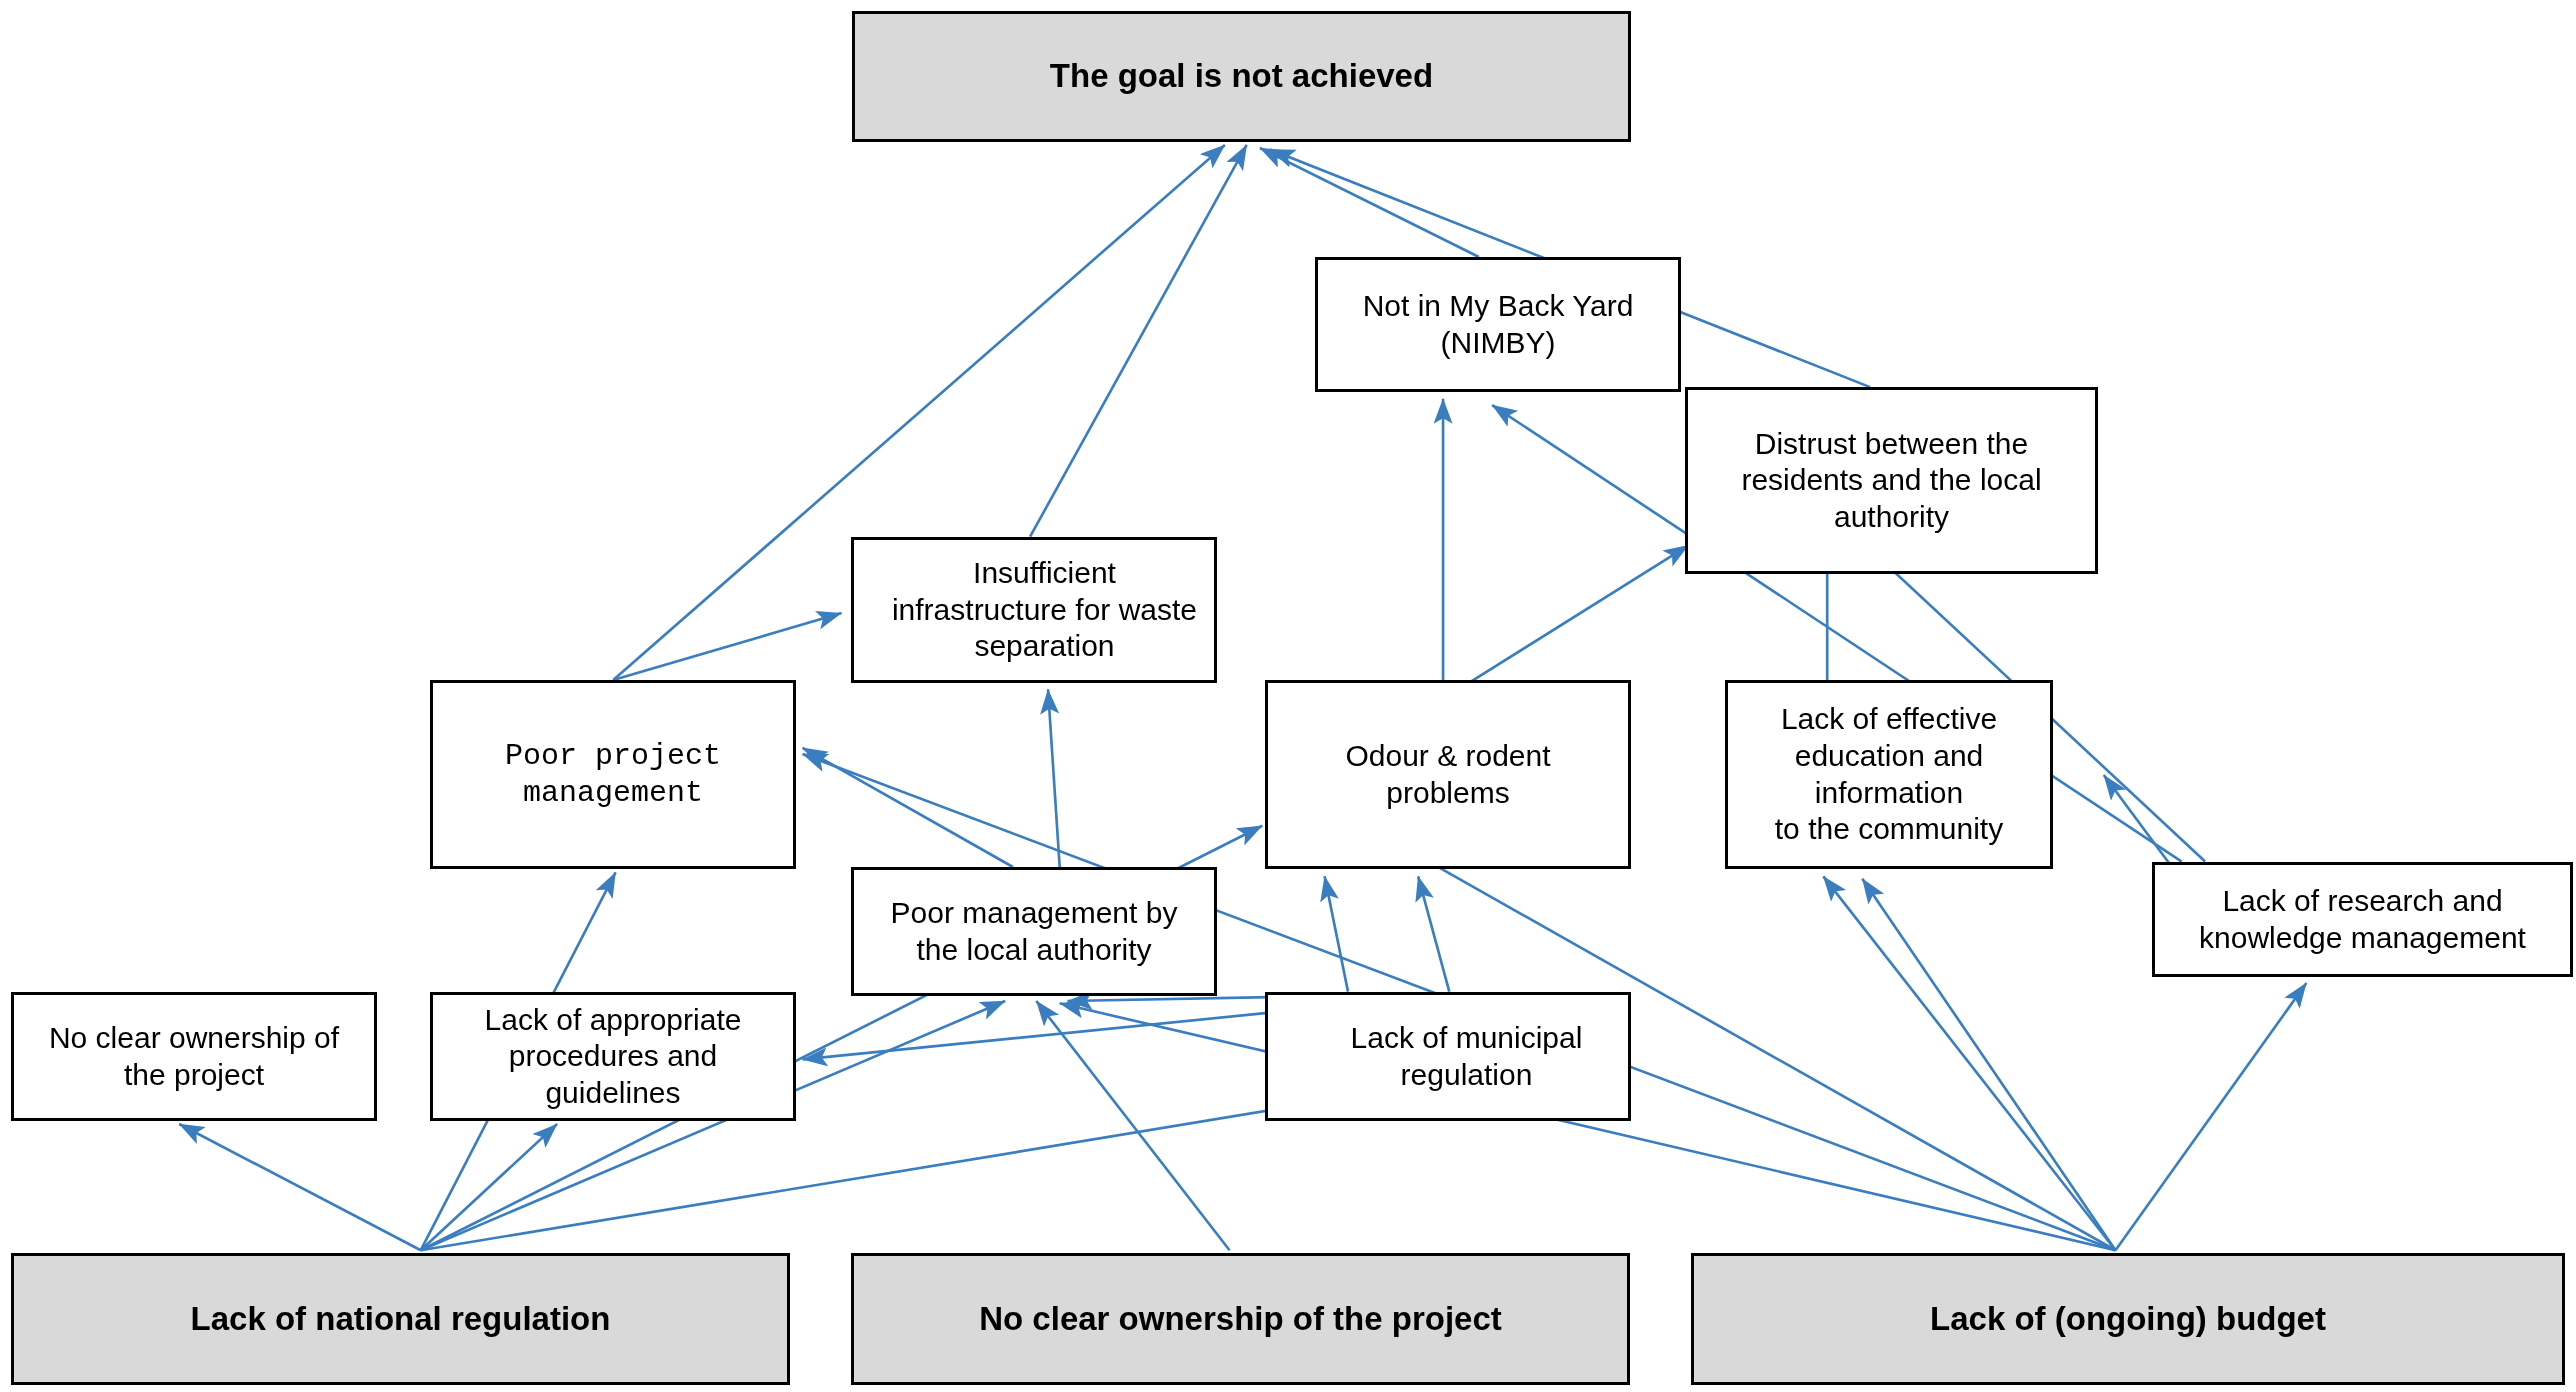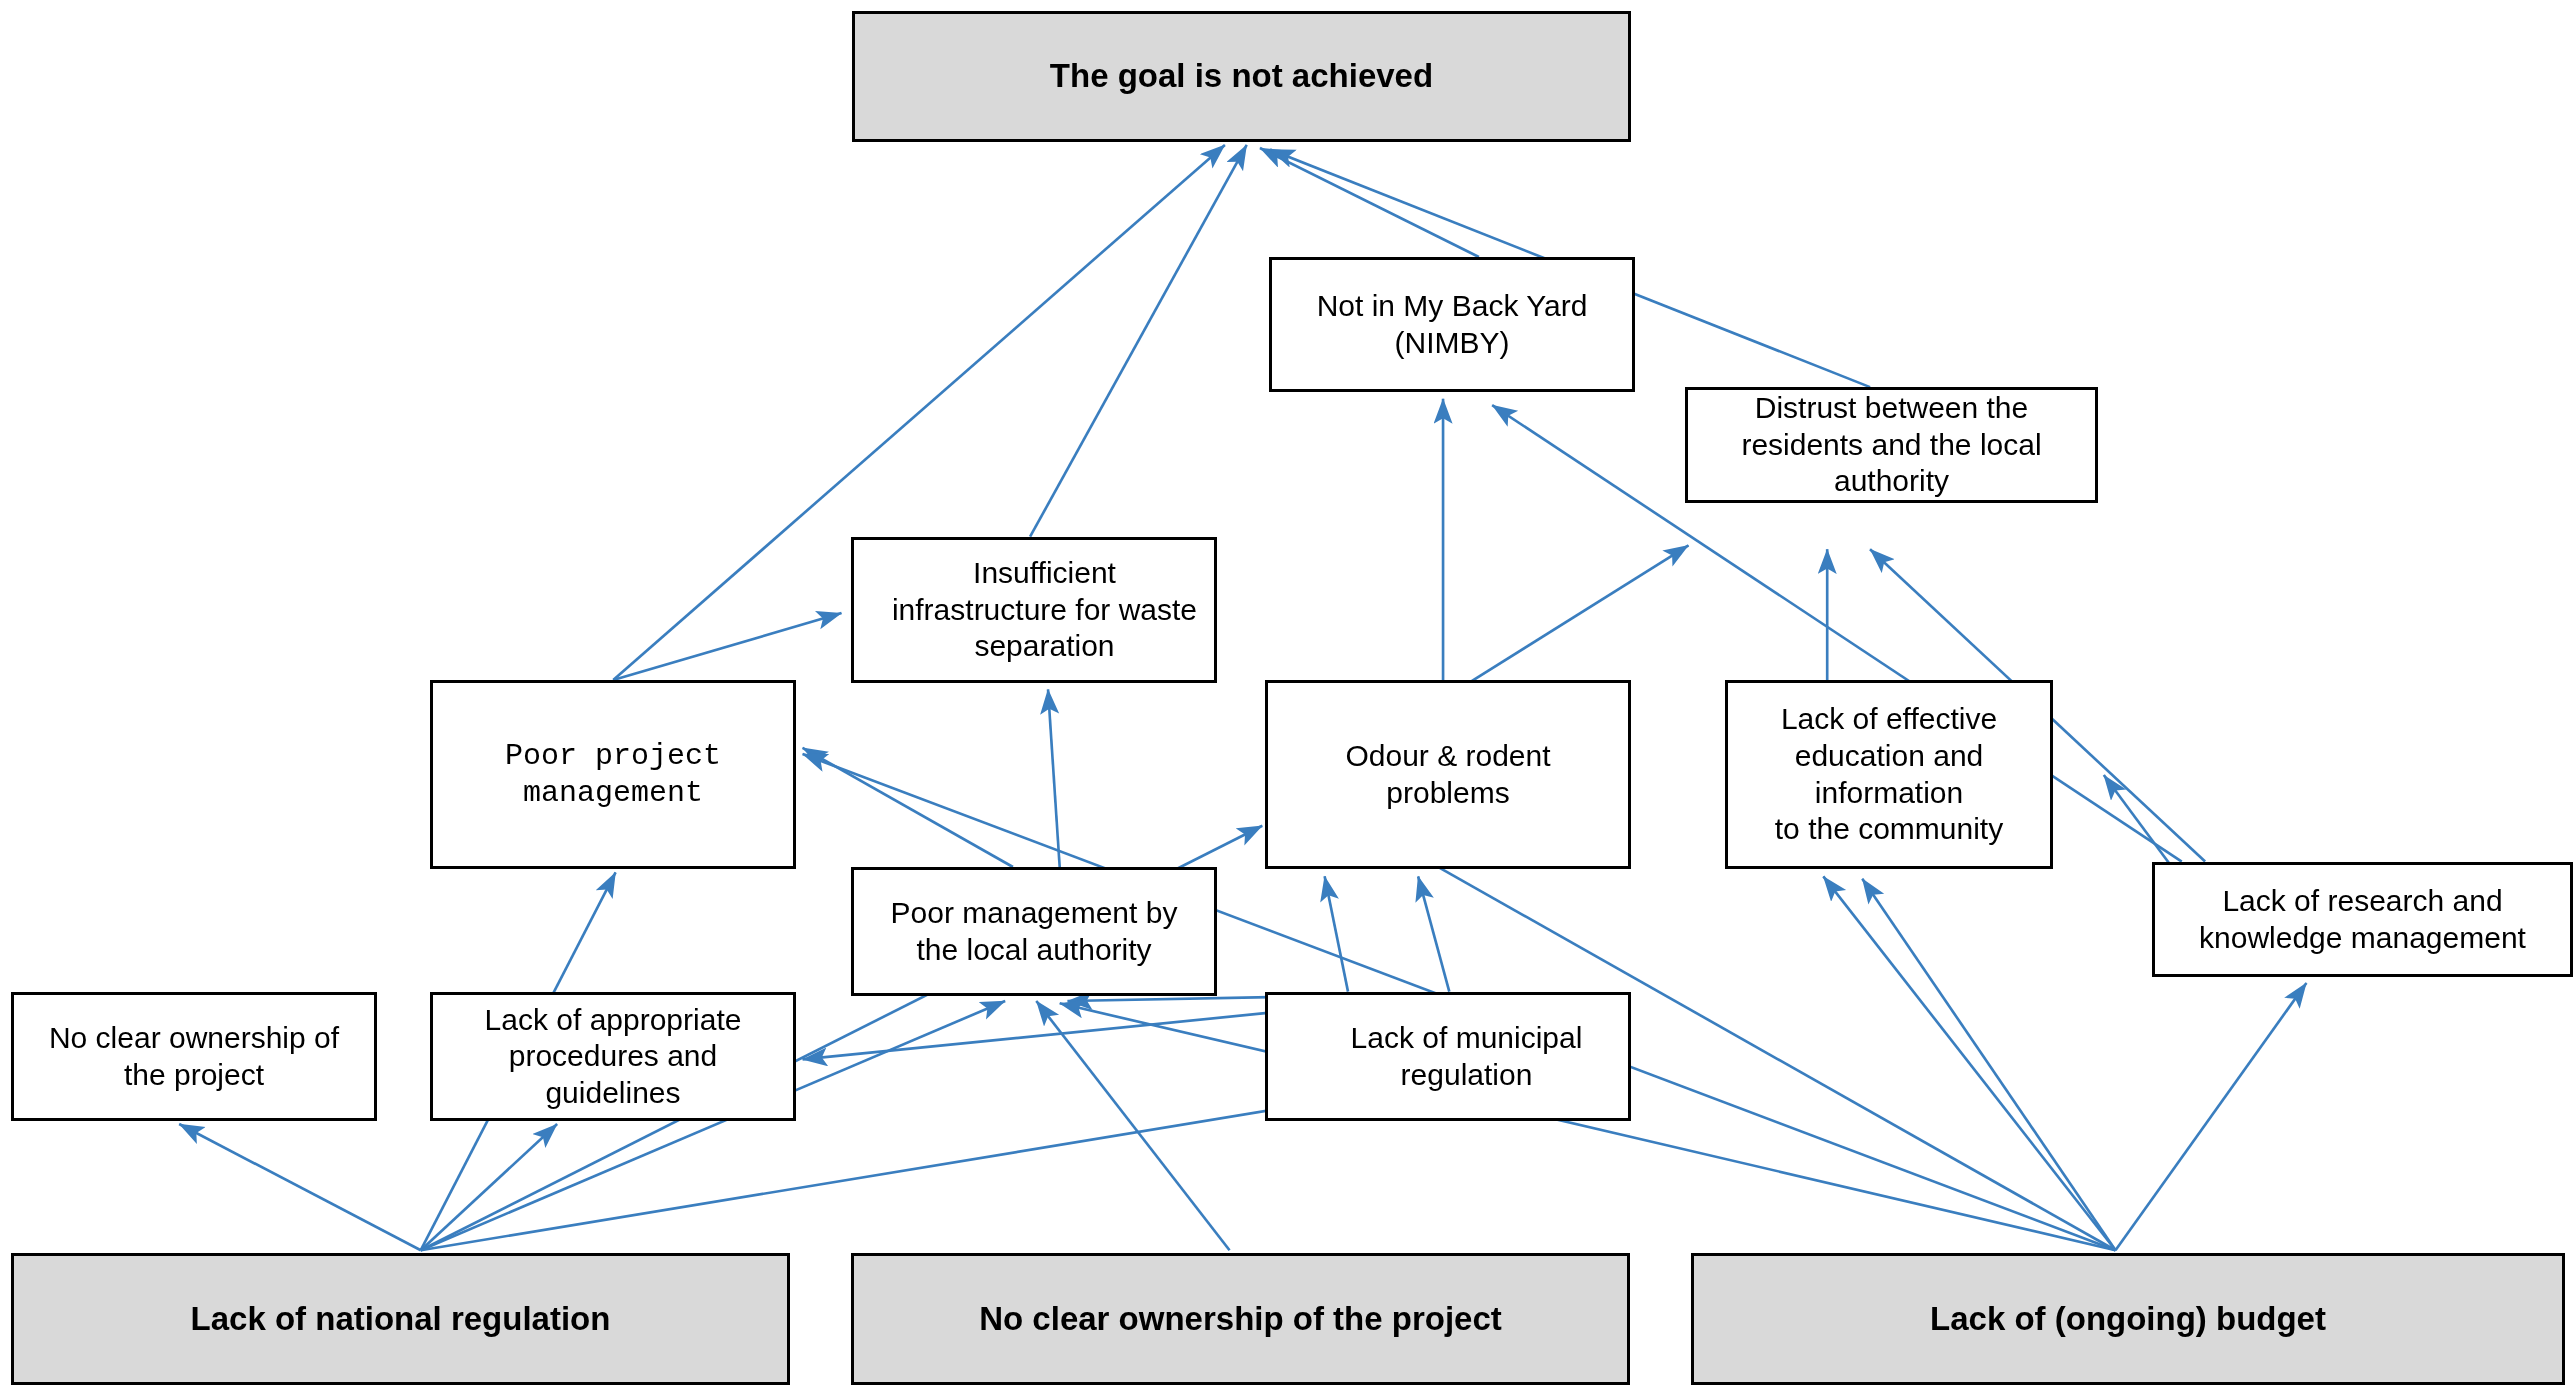--- a/index.html
+++ b/index.html
@@ -54,25 +54,25 @@
         <polyline points="2715,1605 1646,1000" fill="none" stroke="#3a7ebf" stroke-width="3.4" marker-end="url(#ah)"></polyline>
         <polyline points="2715,1605 2340,1125" fill="none" stroke="#3a7ebf" stroke-width="3.4" marker-end="url(#ah)"></polyline>
         <polyline points="2715,1605 2390,1128" fill="none" stroke="#3a7ebf" stroke-width="3.4" marker-end="url(#ah)"></polyline>
         <polyline points="2715,1605 2960,1262" fill="none" stroke="#3a7ebf" stroke-width="3.4" marker-end="url(#ah)"></polyline>
       </g>
   </svg>
   <div id="node-layer">
       <div class="node root" style="left: 852px; top: 11px; width: 779px; height: 131px;">
         <span class="lbl">The goal is not achieved</span>
       </div>
-      <div class="node mid" style="left: 1269px; top: 257px; width: 366px; height: 135px;">
+      <div class="node mid" style="left: 1315px; top: 257px; width: 366px; height: 135px;">
         <span class="lbl">Not in My Back Yard
 (NIMBY)</span>
       </div>
-      <div class="node mid" style="left: 1685px; top: 387px; width: 413px; height: 116px;">
+      <div class="node mid" style="left: 1685px; top: 387px; width: 413px; height: 187px;">
         <span class="lbl">Distrust between the
 residents and the local
 authority</span>
       </div>
       <div class="node mid" style="left: 851px; top: 537px; width: 366px; height: 146px; padding-left: 21px;">
         <span class="lbl">Insufficient
 infrastructure for waste
 separation</span>
       </div>
       <div class="node mid" style="left: 430px; top: 680px; width: 366px; height: 189px; font-family: Liberation Mono, monospace;">

